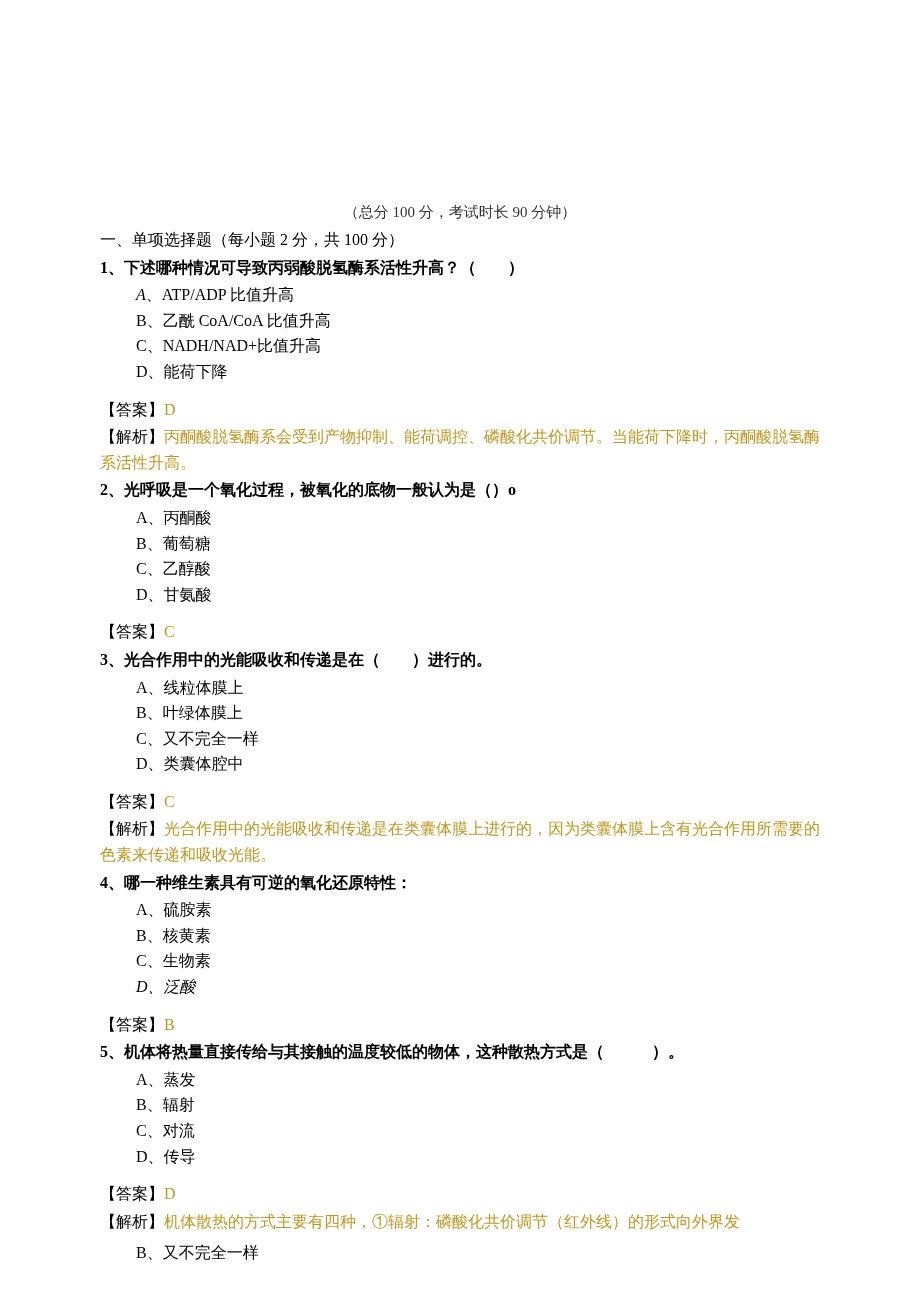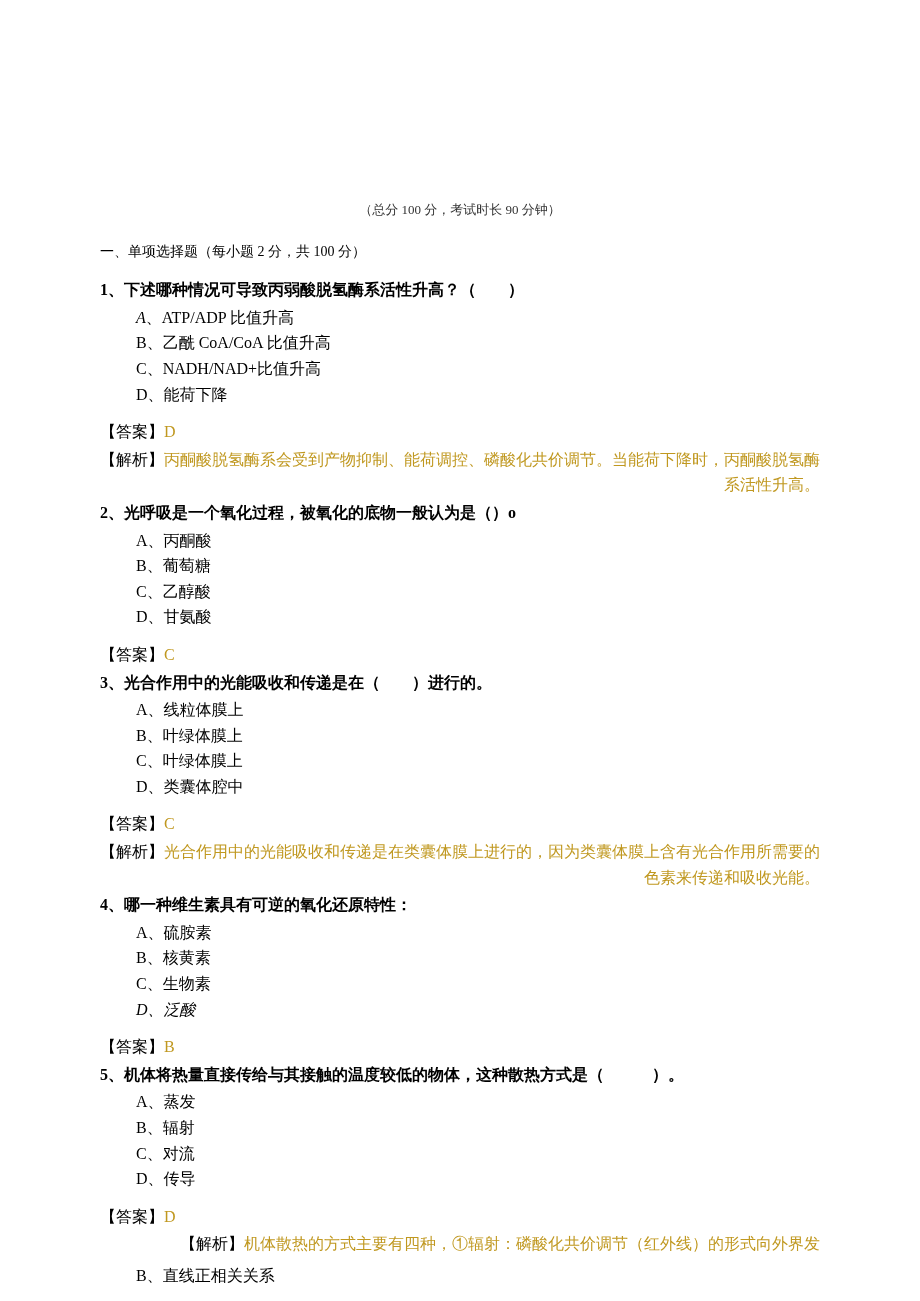--- a/index.html
+++ b/index.html
@@ -8,27 +8,27 @@
       min-height: 1301px;
       background: #fff;
       font-family: "SimSun", "宋体", serif;
       font-size: 16px;
       line-height: 1.6;
       color: #000;
       padding: 200px 100px 60px 100px;
     }
     .meta {
       text-align: center;
-      font-size: 13px;
+      font-size: 15px;
       color: #333;
-      margin-bottom: 20px;
+      margin-bottom: 3px;
     }
     .section-title {
-      font-size: 14px;
-      margin-bottom: 14px;
+      font-size: 16px;
+      margin-bottom: 2px;
     }
     .question-stem {
       margin-top: 2px;
       margin-bottom: 2px;
       font-weight: bold;
     }
     .option {
       margin-left: 36px;
       margin-bottom: 0px;
     }
@@ -36,21 +36,20 @@
       margin-top: 12px;
     }
     .highlight {
       color: #c09820;
     }
     .italic {
       font-style: italic;
     }
     .explanation {
       margin-top: 2px;
-      text-align: right;
     }
     .extra-options {
       margin-top: 6px;
     }
     .extra-options .option {
       margin-left: 36px;
     }
   </style>
 </head>
 <body>
@@ -70,35 +69,35 @@
 <div class="question-stem">2、光呼吸是一个氧化过程，被氧化的底物一般认为是（）o</div>
 <div class="option">A、丙酮酸</div>
 <div class="option">B、葡萄糖</div>
 <div class="option">C、乙醇酸</div>
 <div class="option">D、甘氨酸</div>
 <div class="answer-label"><span>【答案】</span><span class="highlight">C</span></div>
 
 <div class="question-stem">3、光合作用中的光能吸收和传递是在（　　）进行的。</div>
 <div class="option">A、线粒体膜上</div>
 <div class="option">B、叶绿体膜上</div>
-<div class="option">C、叶绿体膜上</div>
+<div class="option">C、又不完全一样</div>
 <div class="option">D、类囊体腔中</div>
 <div class="answer-label"><span>【答案】</span><span class="highlight">C</span></div>
 <div class="explanation"><span>【解析】</span><span class="highlight">光合作用中的光能吸收和传递是在类囊体膜上进行的，因为类囊体膜上含有光合作用所需要的色素来传递和吸收光能。</span></div>
 
 <div class="question-stem">4、哪一种维生素具有可逆的氧化还原特性：</div>
 <div class="option">A、硫胺素</div>
 <div class="option">B、核黄素</div>
 <div class="option">C、生物素</div>
 <div class="option italic">D、泛酸</div>
 <div class="answer-label"><span>【答案】</span><span class="highlight">B</span></div>
 
 <div class="question-stem">5、机体将热量直接传给与其接触的温度较低的物体，这种散热方式是（　　　）。</div>
 <div class="option">A、蒸发</div>
 <div class="option">B、辐射</div>
 <div class="option">C、对流</div>
 <div class="option">D、传导</div>
 <div class="answer-label"><span>【答案】</span><span class="highlight">D</span></div>
 <div class="explanation"><span>【解析】</span><span class="highlight">机体散热的方式主要有四种，①辐射：磷酸化共价调节（红外线）的形式向外界发</span></div>
 
 <div class="extra-options">
-  <div class="option">B、直线正相关关系</div>
+  <div class="option">B、又不完全一样</div>
 </div>
 
 </body></html>

